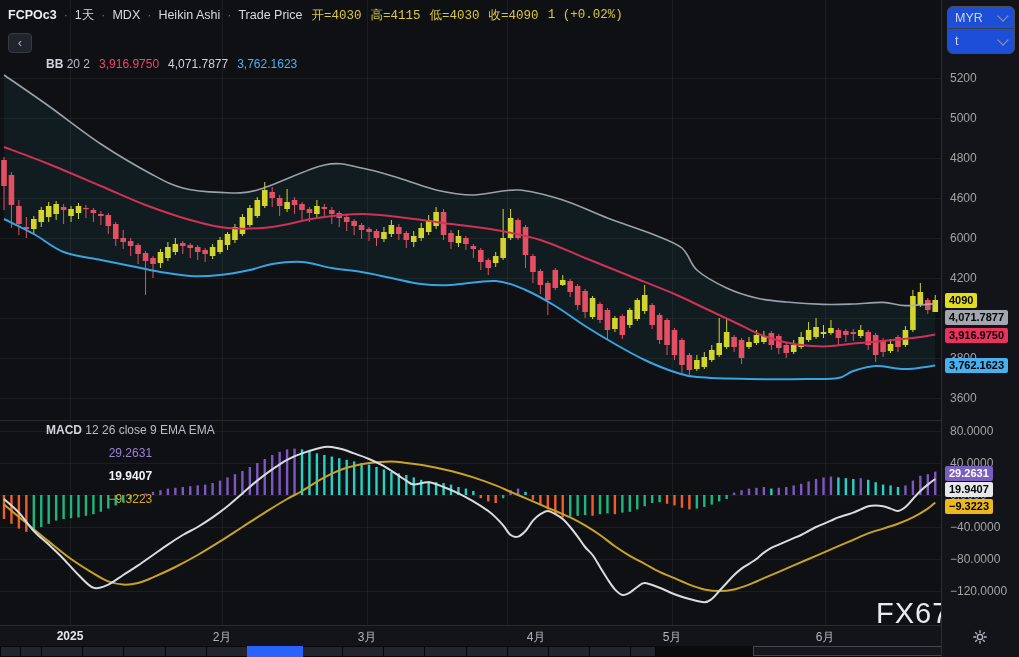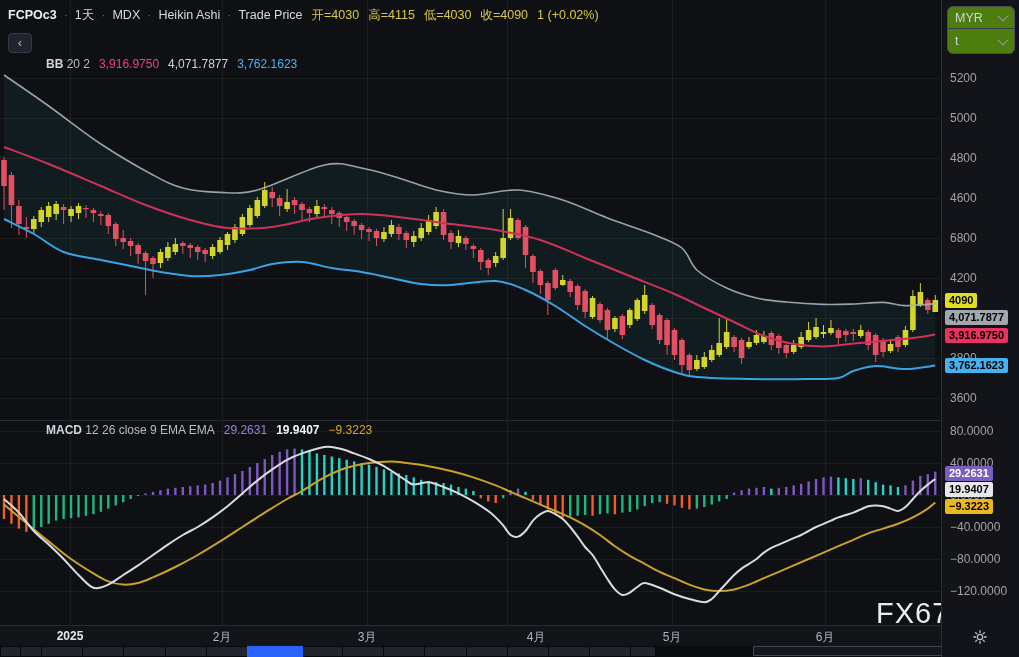--- a/index.html
+++ b/index.html
@@ -5,21 +5,21 @@
   html,body{margin:0;padding:0;background:#0e1013;width:1019px;height:657px;overflow:hidden;
     font-family:"Liberation Sans","DejaVu Sans",sans-serif;-webkit-font-smoothing:antialiased;}
   .app{position:relative;width:1019px;height:657px;background:#0e1013;}
   .chart-area{position:absolute;left:0;top:0;width:941px;height:657px;}
   #chart-svg{position:absolute;left:0;top:0;}
   
   .hdr{position:absolute;left:8px;top:6px;height:18px;display:flex;align-items:center;gap:7px;
        font-size:12.5px;color:#d8dade;white-space:nowrap;z-index:5;}
   .hdr .sep{color:#6a6e78;}
   .hdr .sym{color:#eceef2;font-weight:bold;}
-  .hdr .ohlc{color:#d9c942;margin-left:2px;}
+  .hdr .ohlc{color:#d9c942;margin-left:2px;font-family:Liberation Mono, monospace;}
   .backbtn{position:absolute;left:8px;top:33px;width:24px;height:20px;background:#21242c;border:1px solid #363a45;
        border-radius:4px;color:#b2b5be;font-size:13px;line-height:18px;text-align:center;padding:0;cursor:pointer;z-index:5;}
   .legend{position:absolute;left:10px;display:flex;gap:9px;font-size:12px;color:#d1d4dc;z-index:5;align-items:center;white-space:nowrap;padding-left:36px;}
   .legend .t{color:#d1d4dc;font-weight:bold;}
   .legend .t .light{font-weight:normal;color:#b8bcc6;}
   .watermark{position:absolute;left:876px;top:597px;font-size:29px;letter-spacing:1px;color:#e8ebf2;z-index:4;}
   
   .time-axis{position:absolute;left:0;top:625px;width:1019px;height:20px;background:#121419;border-top:1px solid #262a33;z-index:3;}
   .time-axis .tick{position:absolute;top:3px;transform:translateX(-50%);font-size:12px;color:#b2b5be;text-align:right;}
   .time-axis .tick.strong{color:#e4e6ea;font-weight:bold;}
@@ -27,21 +27,21 @@
   .strip{position:absolute;left:0;top:646px;width:1019px;height:11px;background:#0a0b0d;z-index:3;}
   .strip .seg{position:absolute;top:0;height:9px;background:#22252d;border:1px solid #07080a;}
   .strip .seg.blue{background:#2962ff;border-color:#2962ff;}
   .strip .rbox{position:absolute;top:0;height:8px;background:#15171c;border:1px solid #434651;}
   
   .axis-pane{position:absolute;left:941px;top:0;width:78px;height:657px;background:#121419;border-left:1px solid #2a2e39;z-index:4;}
   .axis-pane .alabel{position:absolute;left:8px;font-size:12px;color:#a3a3a3;}
   .badge{position:absolute;left:3px;height:15px;line-height:15px;padding:0 4px;font-size:11px;font-weight:bold;
          color:#000;border-radius:2px;white-space:nowrap;}
   
-  .dd-box{position:absolute;left:5px;top:6px;width:66px;height:46px;border:1px solid #4a4e58;border-radius:6px;background:#4d7c0f;}
+  .dd-box{position:absolute;left:5px;top:6px;width:66px;height:46px;border:1px solid #4a4e58;border-radius:6px;background:#1d4ed8;}
   .dd{position:absolute;left:0;width:100%;height:22px;display:flex;align-items:center;justify-content:space-between;
       padding:0 7px;box-sizing:border-box;color:#d1d4dc;font-size:12.5px;cursor:pointer;}
   .chev{width:7px;height:7px;border-right:1.5px solid #9598a1;border-bottom:1.5px solid #9598a1;
         transform:rotate(45deg);margin-top:-3px;}
   .gearbtn{position:absolute;left:29px;top:629px;width:18px;height:16px;background:none;border:none;padding:0;cursor:pointer;}
 </style>
 </head>
 <body>
 
 <div class="app">
@@ -481,21 +481,21 @@
     </button>
 
     <div class="legend" style="top:57px;">
       <span class="t"><span>BB</span>
         <span class="light">20 2</span></span>
       <span id="bb-v0" style="color: rgb(240, 67, 112);">3,916.9750</span>
       <span id="bb-v1" style="color: rgb(207, 211, 220);">4,071.7877</span>
       <span id="bb-v2" style="color: rgb(79, 176, 240);">3,762.1623</span>
     </div>
 
-    <div class="legend" style="top:423px;">
+    <div class="legend" style="top:423px;flex-direction:column;">
       <span class="t"><span>MACD</span>
         <span class="light">12 26 close 9 EMA EMA</span></span>
       <span id="macd-v0" style="color: rgb(155, 130, 216);">29.2631</span>
       <span id="macd-v1" style="font-weight: bold; color: rgb(242, 243, 245);">19.9407</span>
       <span id="macd-v2" style="color: rgb(217, 169, 34);">−9.3223</span>
     </div>
 
     <div class="watermark">FX678</div>
 
     <div class="time-axis" id="time-axis">
@@ -545,21 +545,21 @@
         <g fill="none" stroke="#b8bcc6" stroke-width="2">
           <circle cx="12" cy="12" r="4"></circle>
           <path d="M12 2v4M12 18v4M2 12h4M18 12h4M4.9 4.9l2.8 2.8M16.3 16.3l2.8 2.8M19.1 4.9l-2.8 2.8M7.7 16.3l-2.8 2.8"></path>
         </g>
       </svg>
     </button>
   <div class="alabel" style="top: 71px;">5200</div>
       <div class="alabel" style="top: 111px;">5000</div>
       <div class="alabel" style="top: 151px;">4800</div>
       <div class="alabel" style="top: 191px;">4600</div>
-      <div class="alabel" style="top: 231px;">6800</div>
+      <div class="alabel" style="top: 231px;">6000</div>
       <div class="alabel" style="top: 271px;">4200</div>
       <div class="alabel" style="top: 311px;">4000</div>
       <div class="alabel" style="top: 351px;">3800</div>
       <div class="alabel" style="top: 391px;">3600</div>
       <div class="alabel" style="top: 424px;">80.0000</div>
       <div class="alabel" style="top: 456px;">40.0000</div>
       <div class="alabel" style="top: 488px;">0.0000</div>
       <div class="alabel" style="top: 520px;">−40.0000</div>
       <div class="alabel" style="top: 552px;">−80.0000</div>
       <div class="alabel" style="top: 584px;">−120.0000</div>

